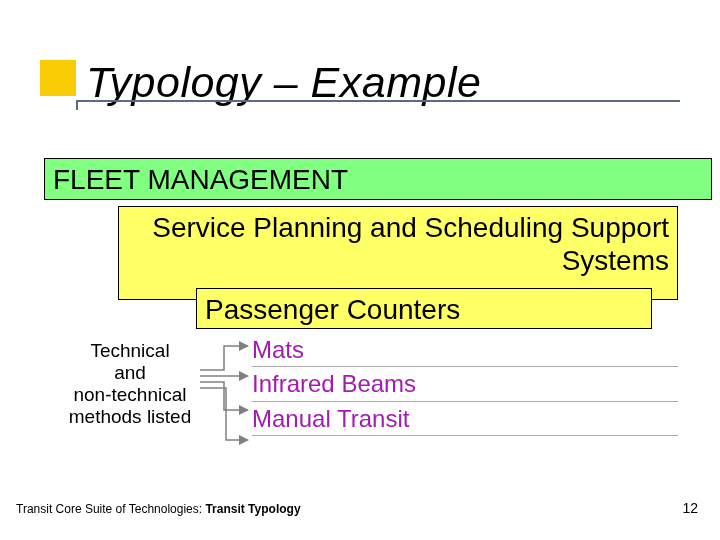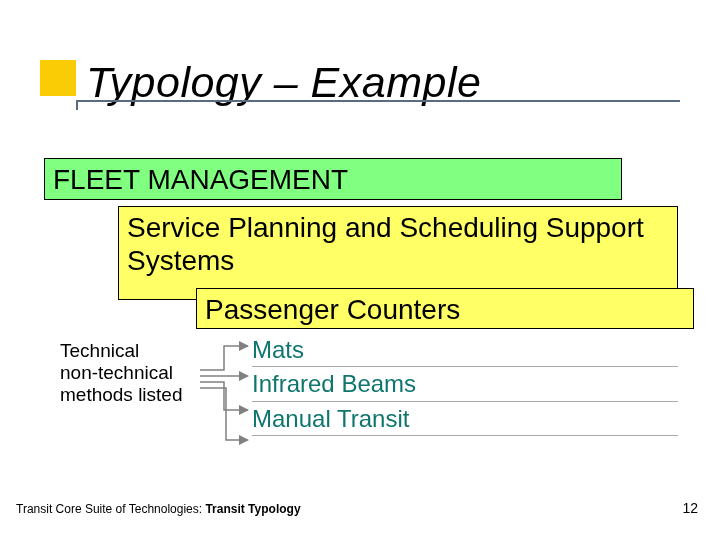--- a/index.html
+++ b/index.html
@@ -55,47 +55,47 @@
     position: absolute;
     border: 1px solid #000;
     background: #80ff80;
     font-size: 28px;
     color: #000;
     padding: 4px 8px 2px 8px;
     line-height: 1.18;
   }
   .box-yellow { background: #ffff66; }
   .box-fleet {
-    left: 44px; top: 158px; width: 578px; height: 42px;
+    left: 44px; top: 158px; width: 668px; height: 42px;
   }
   .box-service {
-    left: 118px; top: 206px; width: 560px; height: 94px;
+    left: 118px; top: 206px; width: 560px; height: 94px; text-align: right;
   }
   .box-passenger {
-    left: 196px; top: 288px; width: 498px;
+    left: 196px; top: 288px; width: 456px;
   }
   .annot {
     position: absolute;
     left: 60px;
     top: 340px;
     width: 140px;
-    text-align: left;
+    text-align: center;
     font-size: 19px;
     color: #000;
     line-height: 1.15;
   }
   .items {
     position: absolute;
     left: 252px;
     top: 333px;
     width: 426px;
   }
   .item {
     font-size: 24px;
-    color: #0f766e;
+    color: #a21caf;
     border-bottom: 1px solid #aaa;
     padding: 2px 0 2px 0;
     line-height: 1.22;
   }
   .footer {
     position: absolute;
     left: 16px;
     bottom: 24px;
     font-size: 12px;
     color: #000;
@@ -131,20 +131,21 @@
 <div class="box box-yellow box-service">
   <span>Service Planning and Scheduling Support Systems</span>
 </div>
 
 <div class="box box-yellow box-passenger">
   <span>Passenger Counters</span>
 </div>
 
 <div class="annot">
   <div>Technical</div>
+  <div>and</div>
   <div>non-technical</div>
   <div>methods listed</div>
 </div>
 
 <div class="items">
   <div class="item"><span>Mats</span></div>
   <div class="item"><span>Infrared Beams</span></div>
   <div class="item"><span>Manual Transit</span></div>
 </div>
 

